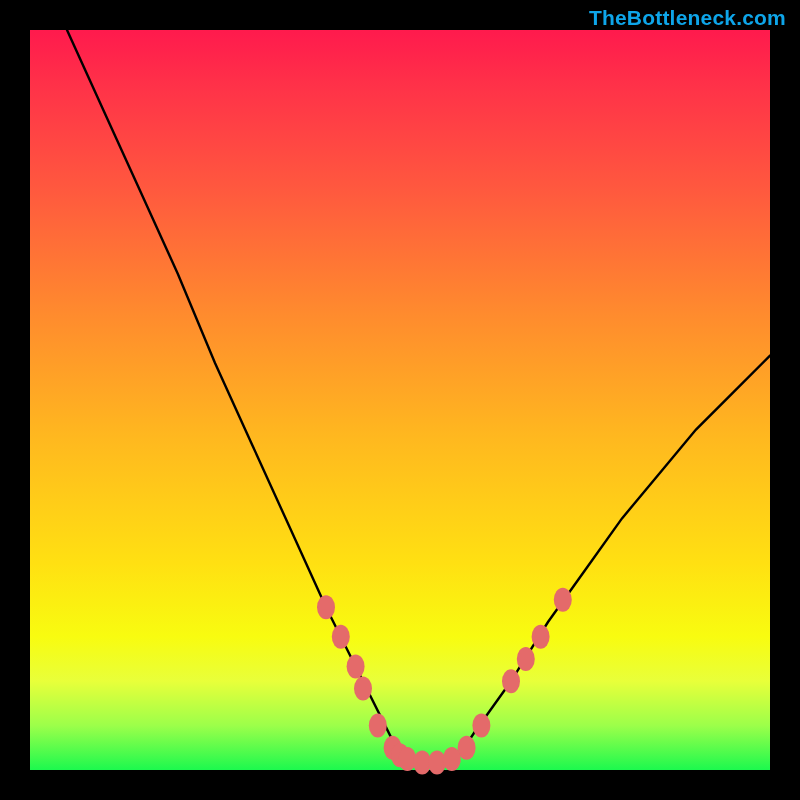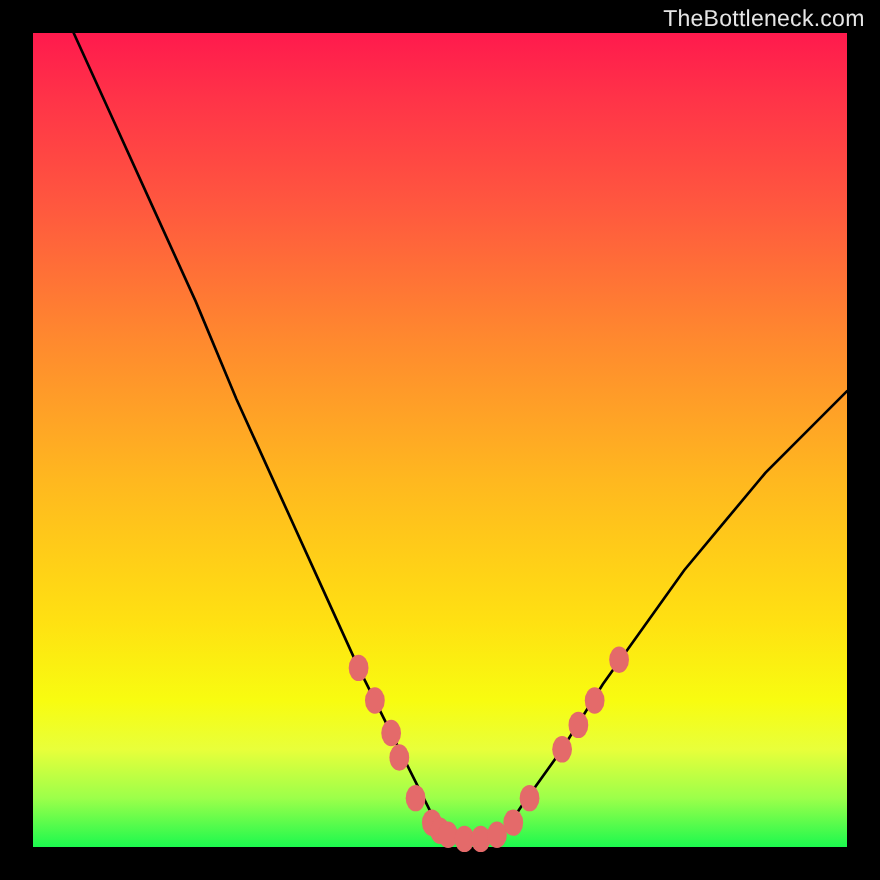--- a/index.html
+++ b/index.html
@@ -35,23 +35,23 @@
       #ffe012 72%,
       #f8fc10 82%,
       #e8ff3a 88%,
       #9cff4a 94%,
       #1cf94e 100%);
   }
   .watermark {
     position: absolute;
     top: 6px;
     right: 14px;
-    color: #e5e5e5;
+    color: #0ea5e9;
     font-size: 21px;
-    font-weight: 400;
+    font-weight: 700;
     letter-spacing: 0.2px;
     user-select: none;
   }
   svg.curve {
     position: absolute;
     left: 0;
     top: 0;
     width: 740px;
     height: 740px;
     overflow: visible;

